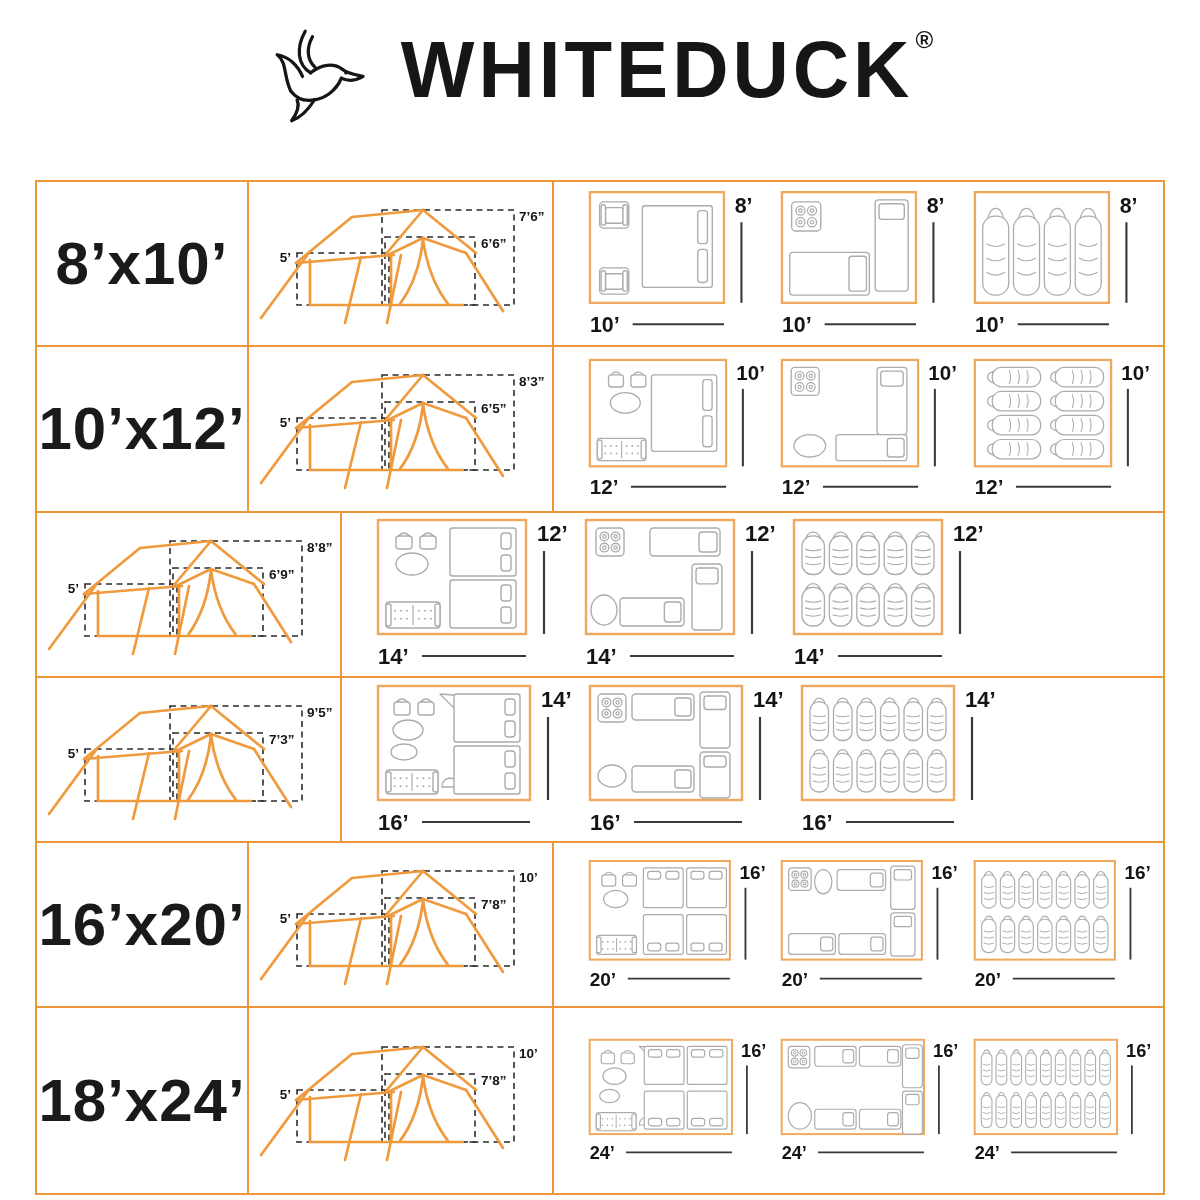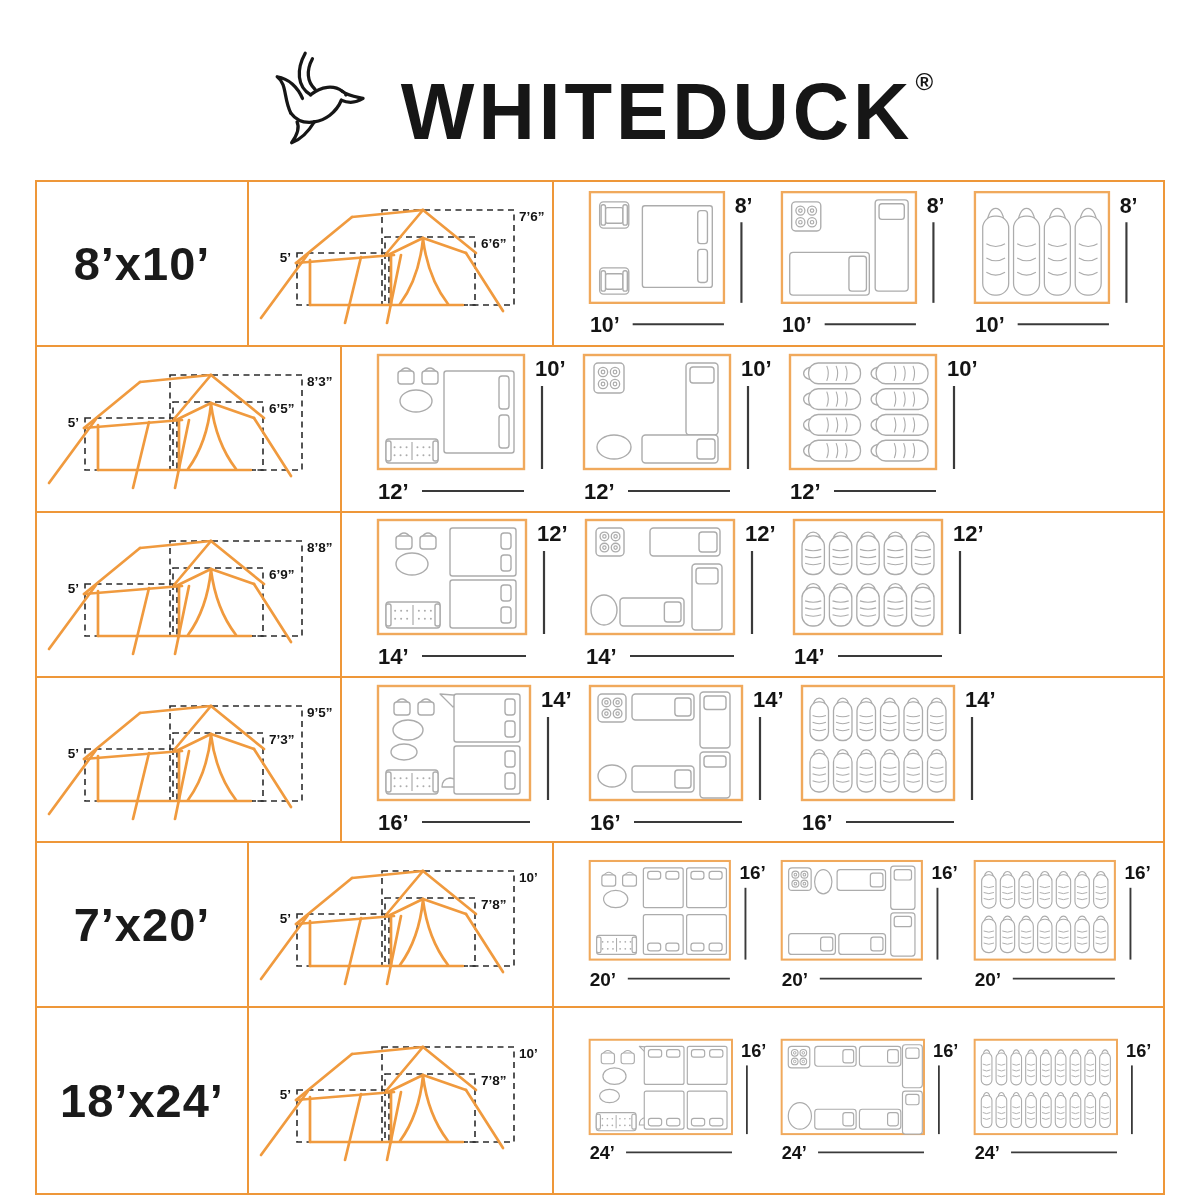--- a/index.html
+++ b/index.html
@@ -2,41 +2,41 @@
 <html><head>
 <meta charset="utf-8">
 <style>
   html,body{margin:0;padding:0;}
   body{
     width:1200px;height:1200px;background:#ffffff;position:relative;overflow:hidden;
     font-family:"Liberation Sans","DejaVu Sans",sans-serif;
   }
   .header{
     position:absolute;top:30px;left:0;width:1200px;height:120px;
-    display:flex;align-items:flex-end;justify-content:center;gap:16px;
+    display:flex;align-items:flex-start;justify-content:center;gap:16px;
   }
   .duck{width:118px;height:104px;flex:0 0 auto;margin-top:-6px;}
   .wordmark-wrap{display:flex;align-items:flex-start;}
   .wordmark{
     font-size:78px;font-weight:bold;color:#161616;letter-spacing:4px;line-height:1;
     transform:scaleY(1.02);
   }
   .reg{font-size:24px;font-weight:bold;color:#161616;margin-top:-4px;margin-left:2px;}
   .size-table{
     position:absolute;left:35px;top:180px;width:1130px;height:1015px;
     border:2.5px solid #EE9739;box-sizing:border-box;
     display:flex;flex-direction:column;background:#fff;
   }
   .trow{display:flex;flex:1;border-bottom:2.5px solid #EE9739;box-sizing:border-box;min-height:0;}
   .trow:last-child{border-bottom:none;flex:1.13;}
   .cell{box-sizing:border-box;display:flex;align-items:center;justify-content:center;min-width:0;}
   .cell-size{width:212px;border-right:2.5px solid #EE9739;}
   .cell-tent{width:305px;border-right:2.5px solid #EE9739;}
   .cell-plans{flex:1;justify-content:flex-start;padding-left:34px;gap:2px;}
-  .size-label{font-size:47px;font-weight:bold;color:#1a1a1a;letter-spacing:1px;}
+  .size-label{font-size:60px;font-weight:bold;color:#1a1a1a;letter-spacing:1px;}
   svg text{font-family:"Liberation Sans","DejaVu Sans",sans-serif;}
 </style>
 </head>
 <body>
 
 <div class="header">
   <svg class="duck" viewBox="0 0 130 115">
     <g fill="none" stroke="#161616" stroke-width="3.6" stroke-linecap="round" stroke-linejoin="round">
       <path d="M42,8 C32,26 33,45 48,54"></path>
       <path d="M50,14 C43,27 44,40 53,48"></path>
@@ -155,20 +155,23 @@
             <path d="M 106.995 82.48 Q 116.625 88.36 126.255 82.48" fill="none" stroke="#ACACAC" stroke-width="1.1"></path>
           </g>
           <text x="151" y="23" font-size="22" font-weight="bold" fill="#141414">8’</text>
           <line x1="158" y1="33" x2="158" y2="116" stroke="#3A3A3A" stroke-width="2.2"></line>
           <text x="2" y="146" font-size="22" font-weight="bold" fill="#141414">10’</text>
           <line x1="46" y1="138" x2="140" y2="138" stroke="#3A3A3A" stroke-width="2.2"></line>
         </svg>
       </div>
     </div>
     <div class="trow">
+      <div class="cell cell-size">
+        <div class="size-label">10’x12’</div>
+      </div>
       <div class="cell cell-tent">
         <svg viewBox="0 0 300 165" width="300" height="165">
           <rect x="46" y="72" width="92" height="52" fill="none" stroke="#2b2b2b" stroke-width="1.6" stroke-dasharray="6 4.5"></rect>
           <rect x="134" y="56" width="90" height="68" fill="none" stroke="#2b2b2b" stroke-width="1.6" stroke-dasharray="6 4.5"></rect>
           <rect x="131" y="29" width="132" height="95" fill="none" stroke="#2b2b2b" stroke-width="1.6" stroke-dasharray="6 4.5"></rect>
           <text x="40" y="81" text-anchor="end" font-size="13.5" font-weight="bold" fill="#141414">5’</text>
           <text x="230" y="67" text-anchor="start" font-size="13.5" font-weight="bold" fill="#141414">6’5”</text>
           <text x="268" y="40" text-anchor="start" font-size="13.5" font-weight="bold" fill="#141414">8’3”</text>
           <line x1="10" y1="137" x2="57" y2="73" stroke="#F09A3E" stroke-width="2.7" stroke-linecap="round"></line>
           <line x1="45" y1="82" x2="101" y2="36" stroke="#F09A3E" stroke-width="2.7" stroke-linecap="round"></line>
@@ -609,21 +612,21 @@
           </g>
           <text x="165" y="23" font-size="22" font-weight="bold" fill="#141414">14’</text>
           <line x1="172" y1="33" x2="172" y2="116" stroke="#3A3A3A" stroke-width="2.2"></line>
           <text x="2" y="146" font-size="22" font-weight="bold" fill="#141414">16’</text>
           <line x1="46" y1="138" x2="154" y2="138" stroke="#3A3A3A" stroke-width="2.2"></line>
         </svg>
       </div>
     </div>
     <div class="trow">
       <div class="cell cell-size">
-        <div class="size-label">7’x20’</div>
+        <div class="size-label">16’x20’</div>
       </div>
       <div class="cell cell-tent">
         <svg viewBox="0 0 300 165" width="300" height="165">
           <rect x="46" y="72" width="92" height="52" fill="none" stroke="#2b2b2b" stroke-width="1.6" stroke-dasharray="6 4.5"></rect>
           <rect x="134" y="56" width="90" height="68" fill="none" stroke="#2b2b2b" stroke-width="1.6" stroke-dasharray="6 4.5"></rect>
           <rect x="131" y="29" width="132" height="95" fill="none" stroke="#2b2b2b" stroke-width="1.6" stroke-dasharray="6 4.5"></rect>
           <text x="40" y="81" text-anchor="end" font-size="13.5" font-weight="bold" fill="#141414">5’</text>
           <text x="230" y="67" text-anchor="start" font-size="13.5" font-weight="bold" fill="#141414">7’8”</text>
           <text x="268" y="40" text-anchor="start" font-size="13.5" font-weight="bold" fill="#141414">10’</text>
           <line x1="10" y1="137" x2="57" y2="73" stroke="#F09A3E" stroke-width="2.7" stroke-linecap="round"></line>

